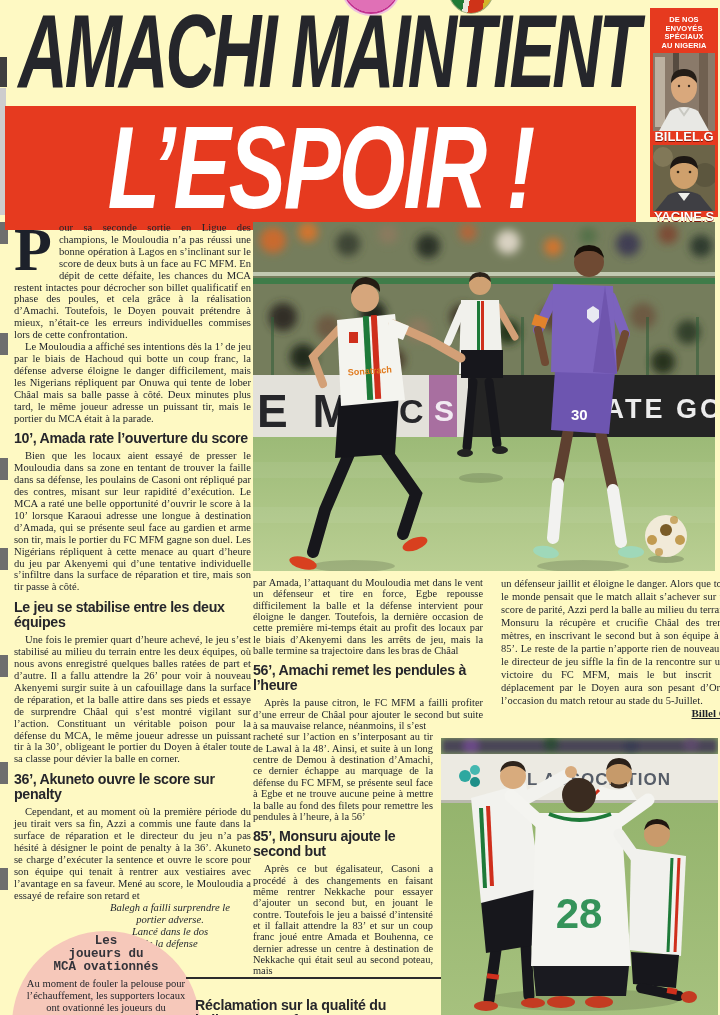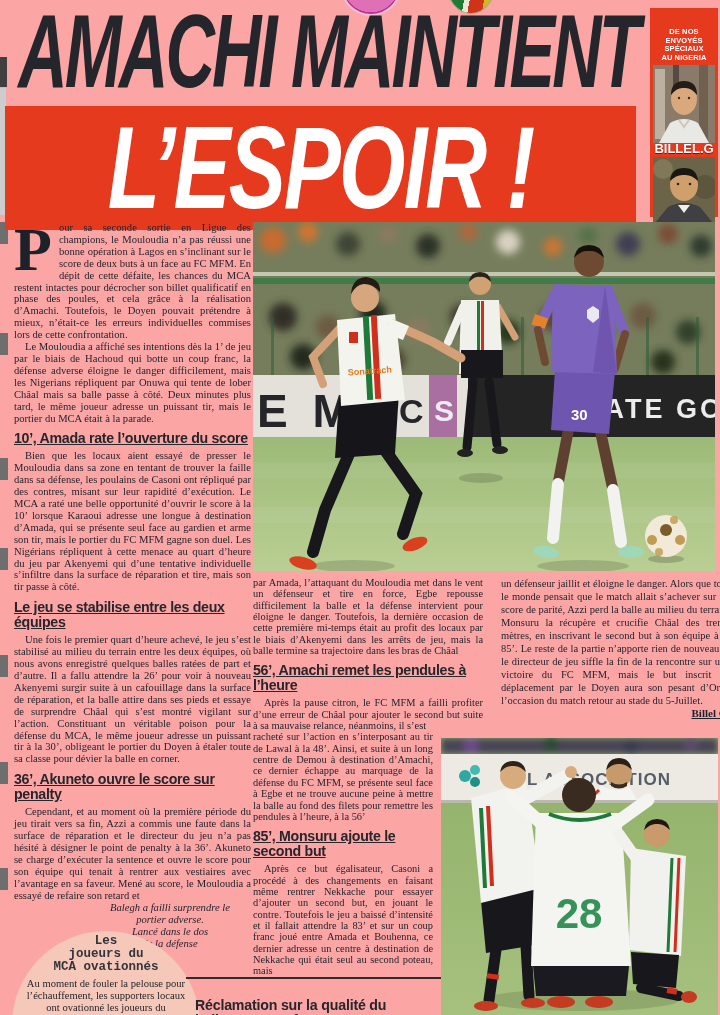--- a/index.html
+++ b/index.html
@@ -1,57 +1,57 @@
 <!DOCTYPE html>
 <html lang="fr"><head>
 <meta charset="utf-8">
 <style>
   html,body{margin:0;padding:0;background:#ffffff;}
-  .page{position:relative;width:720px;height:1015px;background:#fca5a5;overflow:hidden;
+  .page{position:relative;width:720px;height:1015px;background:#fef9c3;overflow:hidden;
         font-family:"Liberation Serif",serif;color:#1d212a;}
 
   
   .headline{position:absolute;left:8px;top:-4px;width:640px;height:110px;
             display:flex;align-items:center;justify-content:center;}
   .headline span{font-family:"Liberation Sans",sans-serif;font-weight:bold;font-style:italic;
             font-size:72px;letter-spacing:-3px;color:#25262b;white-space:nowrap;
             transform:scale(0.95,1.45);}
   .banner{position:absolute;left:5px;top:106px;width:631px;height:124px;background:#e63a1f;
             display:flex;align-items:center;justify-content:center;}
   .banner span{font-family:"Liberation Sans",sans-serif;font-weight:bold;font-style:italic;
             font-size:84px;letter-spacing:-2px;color:#ffffff;white-space:nowrap;
             transform:scale(1.02,1.38);}
   .badge{position:absolute;top:-42px;height:54px;border-radius:50%;}
   .badge-pink{left:341px;width:56px;background:radial-gradient(circle at 50% 45%,#f6ecf3 34%,#e070b6 35% 68%,#c2308f 69%);border:2px solid #eec2dd;}
   .badge-green{left:447px;width:46px;background:linear-gradient(100deg,#1f7a34 0 42%,#e9e6da 42% 52%,#cf3318 52% 78%,#d3b52a 78%);border:1px solid #9fae7a;}
 
   
   .sidebar{position:absolute;left:650px;top:8px;width:68px;height:209px;background:#e63a1f;
-           box-sizing:border-box;padding:20px 3px 0;text-align:center;}
+           box-sizing:border-box;padding:8px 3px 0;text-align:center;}
   .sidebar .lbl{font-family:"Liberation Sans",sans-serif;font-weight:bold;font-size:7.5px;
            line-height:8.6px;color:#ffffff;letter-spacing:.1px;}
   .sidebar figure{margin:3px 0 0;position:static;}
   .sidebar svg{display:block;margin:0 auto;}
   .sidebar .nm{font-family:"Liberation Sans",sans-serif;font-weight:bold;font-size:13px;
            color:#ffffff;line-height:11px;text-shadow:0 1px 0 #7a1405;}
 
   
   figure.photo{margin:0;position:absolute;overflow:hidden;background:#8fa86a;}
   .ph1{left:253px;top:222px;width:462px;height:349px;}
   .ph2{left:441px;top:738px;width:277px;height:277px;}
 
   
   .col{position:absolute;text-align:justify;}
   .c1{left:14px;top:222px;width:237px;font-size:10.6px;line-height:11.9px;}
   .c2{left:253px;top:577px;width:230px;font-size:10.4px;line-height:11.35px;}
   .c3{left:501px;top:577px;width:229px;font-size:10.5px;line-height:13px;}
   .col p{margin:0;}
   .col p.ind{text-indent:11px;}
   .sh{font-family:"Liberation Sans",sans-serif;font-weight:bold;font-size:14.2px;line-height:15px;
-      color:#26262b;margin:7px 0 4px;text-align:left;letter-spacing:-0.3px;text-decoration:underline;}
+      color:#26262b;margin:7px 0 4px;text-align:left;letter-spacing:-0.3px;}
   .dropcap{float:left;font-size:62px;line-height:49px;padding:3px 7px 0 0;font-weight:bold;color:#1d212a;}
   .narrow{margin-right:50px !important;}
   .tails{width:162px;margin-left:75px;text-align:center;font-style:italic;}
   .tails div{line-height:12.1px;}
   .sig{font-weight:bold;text-align:right;text-decoration:underline;margin-top:3px;font-size:11px;}
 
   
   .bubble{position:absolute;left:12px;top:931px;width:188px;height:188px;border-radius:50%;
           background:#f6c8ba;text-align:center;box-sizing:border-box;padding-top:4px;}
   .bubble .bt{font-family:Liberation Mono, monospace;font-weight:bold;font-size:12.5px;

